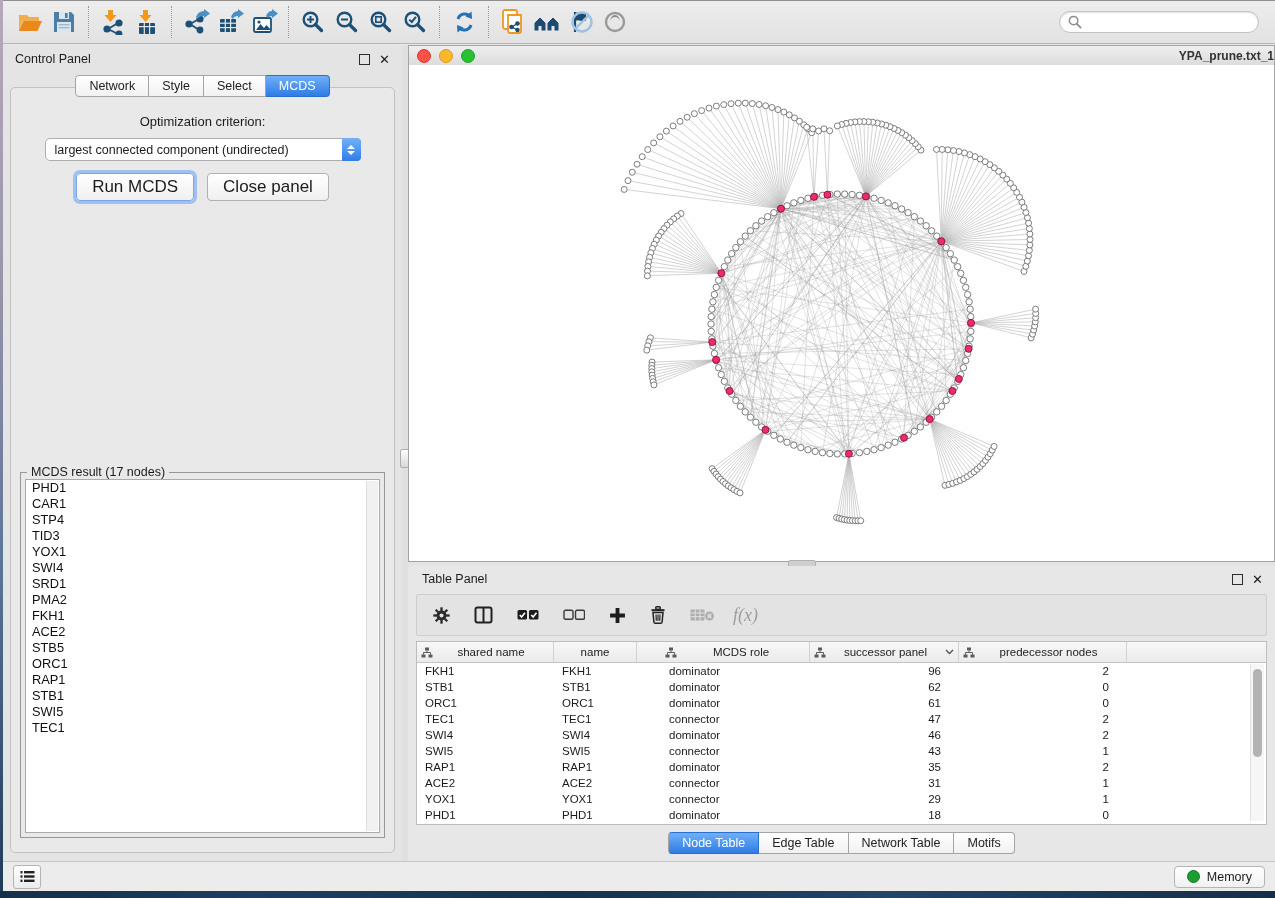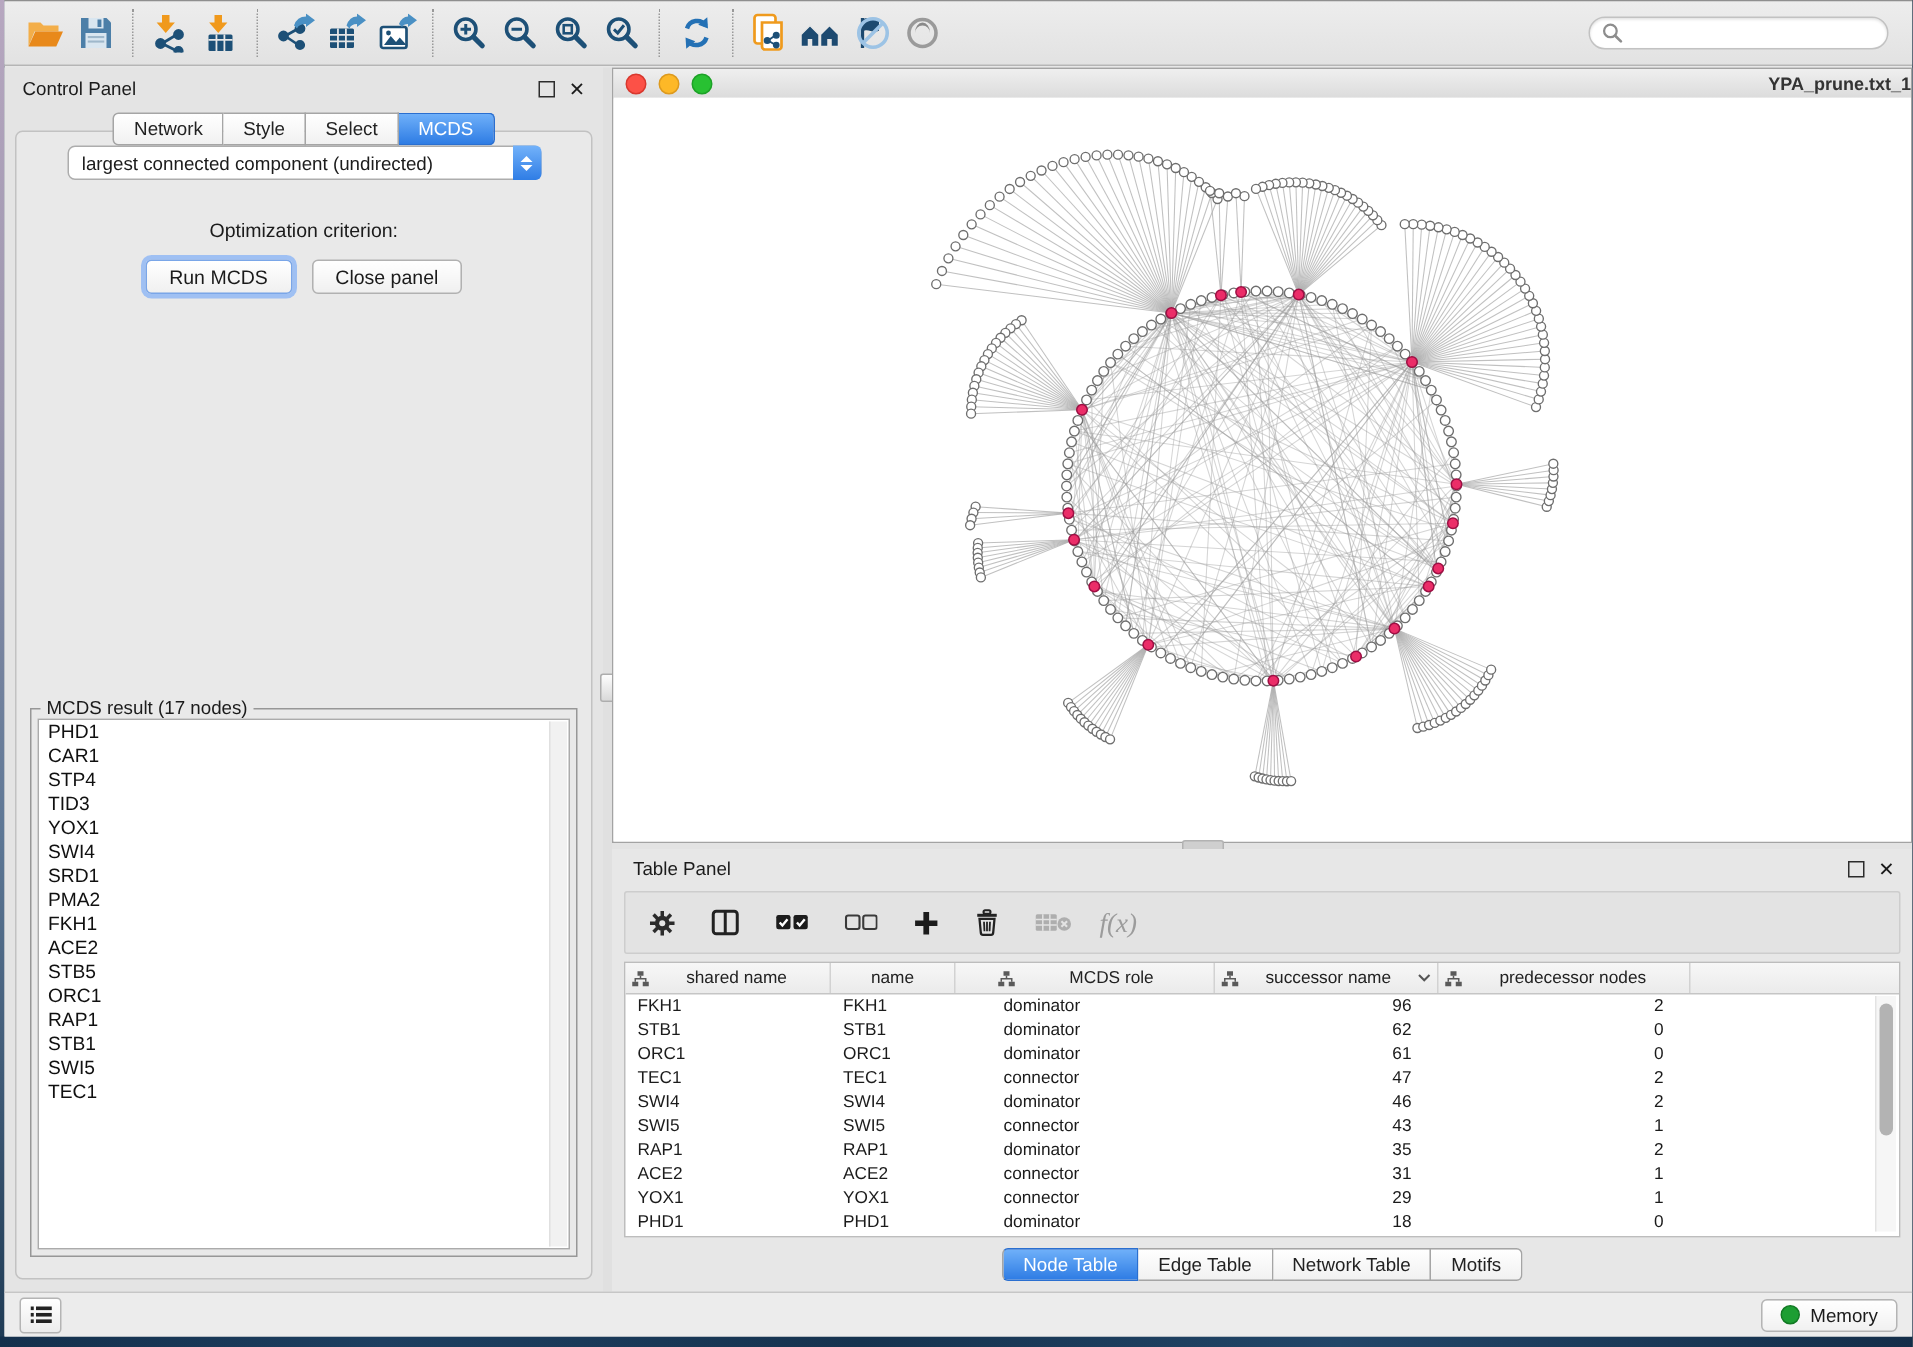--- a/index.html
+++ b/index.html
@@ -44,21 +44,21 @@
     background:#fff;border:1px solid #adadad;border-radius:5px;box-sizing:border-box;}
   #criterion .val{flex:1;font-size:12.5px;padding-left:9px;white-space:nowrap;}
   #spinner{width:19px;height:23px;margin-right:-1px;border-radius:0 4px 4px 0;
     background:linear-gradient(#73b2fa,#2f7de5);display:flex;flex-direction:column;
     align-items:center;justify-content:center;gap:2px;}
   #spinner i{width:0;height:0;border-left:4px solid transparent;border-right:4px solid transparent;}
   #spinner .up{border-bottom:4px solid #fff;}
   #spinner .dn{border-top:4px solid #fff;}
   #cp-buttons{margin-top:12px;text-align:center;display:flex;justify-content:center;gap:13px;}
   .mac-btn{background:linear-gradient(#ffffff,#f0f0f0);border:1px solid #b1b1b1;border-radius:4px;
-    font-size:13px;padding:3px 15px;color:#1b1b1b;cursor:default;}
+    font-size:17px;padding:3px 15px;color:#1b1b1b;cursor:default;}
   .focus-ring{box-shadow:0 0 0 3px rgba(110,165,250,.6);border-color:#7aa6e8;}
   #mcds-fieldset{position:absolute;left:9px;right:9px;top:384px;bottom:14px;
     border:1px solid #979797;}
   #mcds-legend{position:absolute;top:-8px;left:6px;background:#e9e9e9;padding:0 4px;font-size:12.5px;}
   #mcds-listbox{position:absolute;left:4px;right:4px;top:6px;bottom:4px;background:#fff;
     border:1px solid #ababab;overflow:hidden;}
   #mcds-scroll{position:absolute;right:1px;top:1px;bottom:1px;width:11px;background:#f1f1f1;
     border-left:1px solid #e0e0e0;}
   .mcds-item{font-size:12.8px;line-height:16px;padding-left:6px;color:#101010;}
   
@@ -290,28 +290,28 @@
       </div>
       <div id="cp-tabs">
         <span class="seg">
           <button class="seg-btn">Network</button>
           <button class="seg-btn">Style</button>
           <button class="seg-btn">Select</button>
           <button class="seg-btn active">MCDS</button>
         </span>
       </div>
       <div id="cp-pane">
+        <div id="opt-label">Optimization criterion:</div>
         <div id="criterion">
           <span class="val">largest connected component (undirected)</span>
           <span id="spinner">
               <i class="up"></i>
               <i class="dn"></i>
             </span>
         </div>
-        <div id="opt-label">Optimization criterion:</div>
         <div id="cp-buttons">
           <button class="mac-btn focus-ring">Run MCDS</button>
           <button class="mac-btn">Close panel</button>
         </div>
         <div id="mcds-fieldset">
           <span id="mcds-legend">MCDS result (17 nodes)</span>
           <div id="mcds-listbox">
             <div id="mcds-items">
                 <div class="mcds-item">PHD1</div>
                 <div class="mcds-item">CAR1</div>
@@ -1198,21 +1198,21 @@
           </div>
           <div class="th c3">
             <svg class="col-icon" width="12" height="11" viewBox="0 0 12 11">
                 <g fill="#5a5a5a">
                   <rect x="4" y="0.5" width="4" height="3"></rect>
                   <rect x="0.5" y="7.5" width="4" height="3"></rect>
                   <rect x="7.5" y="7.5" width="4" height="3"></rect>
                 </g>
                 <path d="M6 3.5 v2 M2.5 7.5 v-2 h7 v2" stroke="#5a5a5a" fill="none" stroke-width="1"></path>
               </svg>
-            <span class="lbl">successor name</span>
+            <span class="lbl">successor panel</span>
             <svg width="9" height="6" viewBox="0 0 9 6">
                 <polyline points="1,1 4.5,4.5 8,1" fill="none" stroke="#555" stroke-width="1.4"></polyline>
               </svg>
           </div>
           <div class="th c4">
             <svg class="col-icon" width="12" height="11" viewBox="0 0 12 11">
                 <g fill="#5a5a5a">
                   <rect x="4" y="0.5" width="4" height="3"></rect>
                   <rect x="0.5" y="7.5" width="4" height="3"></rect>
                   <rect x="7.5" y="7.5" width="4" height="3"></rect>

